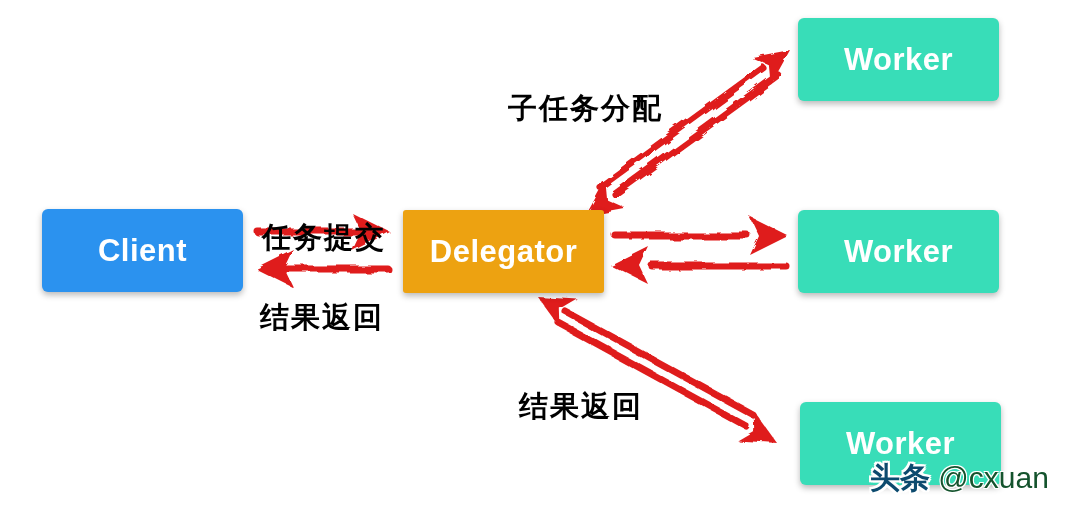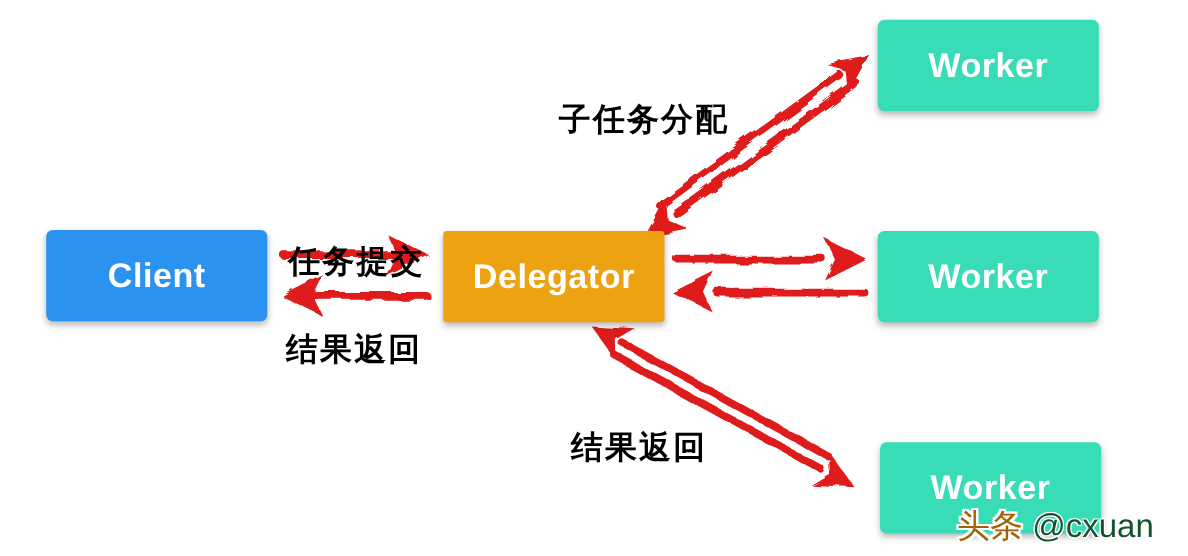--- a/index.html
+++ b/index.html
@@ -56,22 +56,22 @@
   .label-result-return-bottom { left: 519px; top: 387px; }
 
   .watermark {
     position: absolute;
     left: 870px;
     top: 458px;
     white-space: nowrap;
     font-size: 30px;
   }
   .watermark .brand {
-    font-weight: normal;
-    color: #a16207;
+    font-weight: bold;
+    color: #0c4a6e;
     text-shadow: -2px -2px 0 #fff, 2px -2px 0 #fff, -2px 2px 0 #fff, 2px 2px 0 #fff,
                  0 -2px 0 #fff, 0 2px 0 #fff, -2px 0 0 #fff, 2px 0 0 #fff;
   }
   .watermark .handle {
     font-weight: normal;
     color: #14532d;
     text-shadow: -1px -1px 0 #fff, 1px -1px 0 #fff, -1px 1px 0 #fff, 1px 1px 0 #fff;
   }
   .arrow-group {
     stroke-linecap: round;

